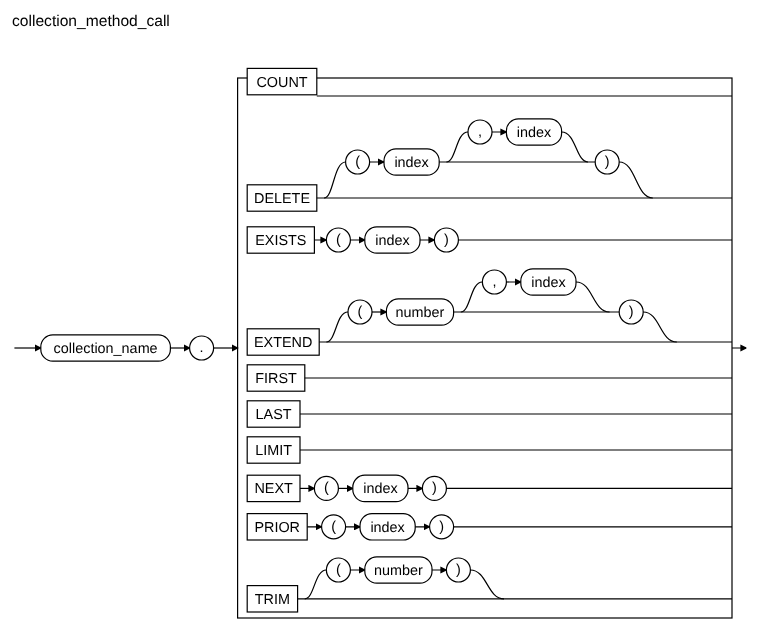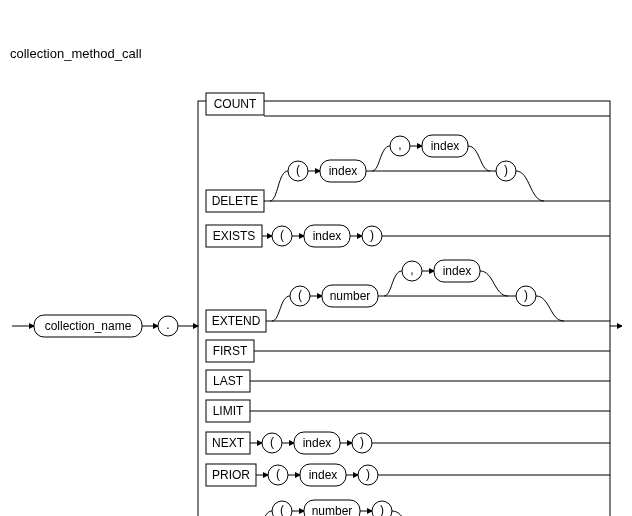--- a/index.html
+++ b/index.html
@@ -7,21 +7,20 @@
     font-size: 12px;
     background: #ffffff;
     color: #000;
     margin: 0;
     padding: 10px;
     width: 632px;
     box-sizing: border-box;
   }
   .title {
     font-size: 13px;
-    margin-top: 36px;
   }
   svg {
     display: block;
   }
   .node-rect {
     fill: #fff;
     stroke: #000;
     stroke-width: 1;
   }
   .node-oval {

